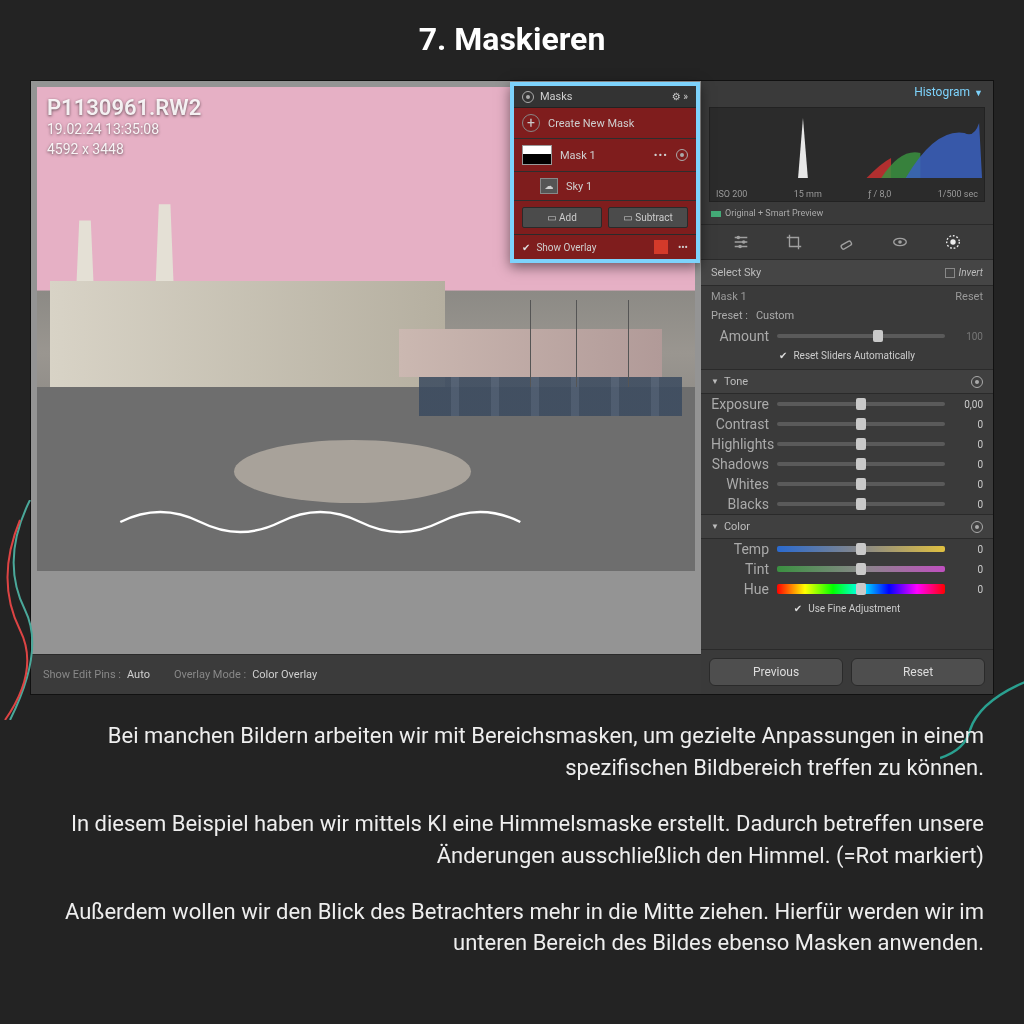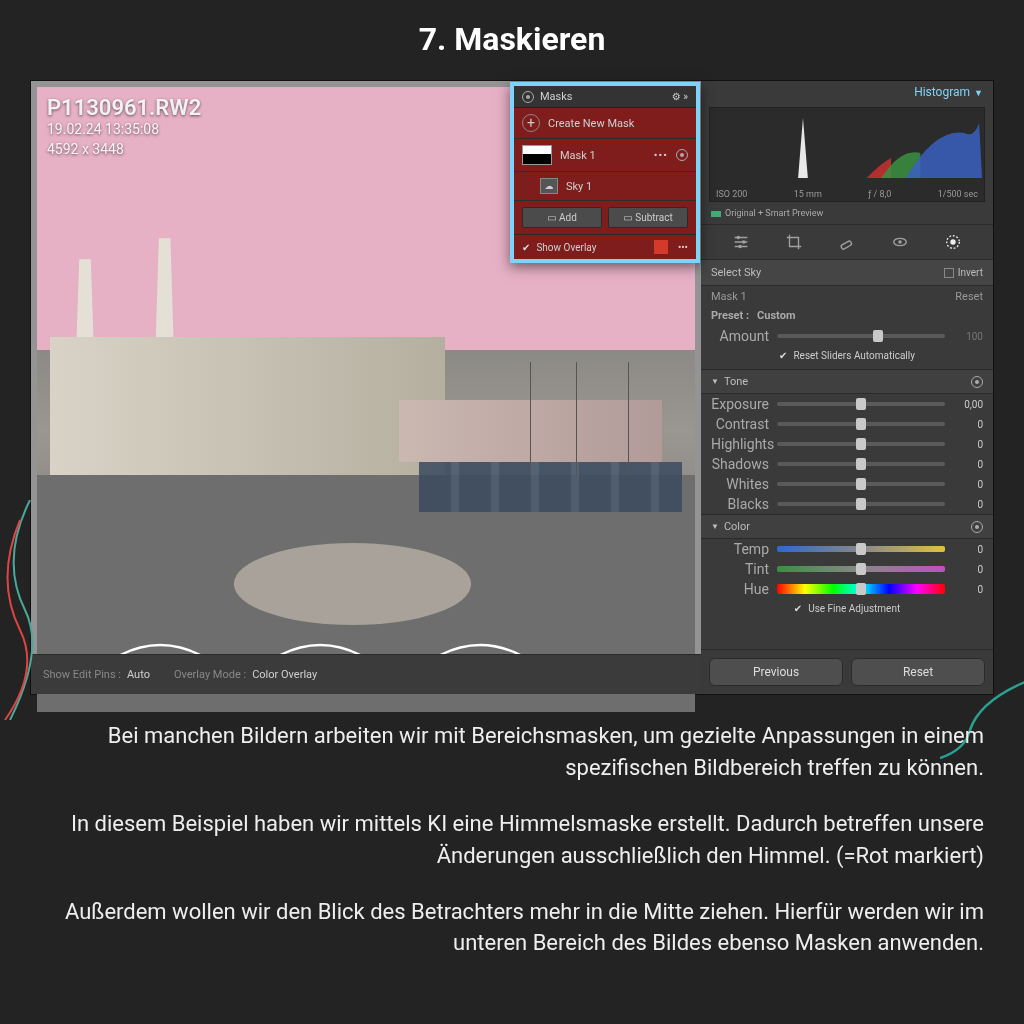--- a/index.html
+++ b/index.html
@@ -19,21 +19,21 @@
     width: 964px; height: 615px;
     background: #4a4a4a; border: 1px solid #111;
     display: flex;
   }
   .canvas {
     flex: 0 0 670px; position: relative;
     background: #949494;
     padding: 6px; 
   }
   .photo {
-    position: relative; width: 100%; height: 625px;
+    position: relative; width: 100%; height: 484px;
     background: linear-gradient(to bottom, #e6b0c5 0%, #e6b0c5 42%, #8c8a85 42.1%, #9a9690 55%, #6a6a6a 100%);
     overflow: hidden;
   }
   .photo .building {
     position: absolute; left: 4%; bottom: 38%; width: 55%; height: 42%;
   }
   .photo .spire {
     position: absolute; bottom: 0; width: 8%;
     background: #e4e0d5;
   }
@@ -156,27 +156,27 @@
   }
   .tool-icons .ticon {
     width:18px; height:18px; opacity:0.7;
   }
   .tool-icons .ticon.active { opacity:1; }
   .ticon svg { width:100%; height:100%; }
   .selsky {
     display:flex; justify-content:space-between; align-items:center;
     padding:6px 10px; background:#454545; border-bottom:1px solid #2a2a2a;
   }
-  .selsky .inv { display:flex; align-items:center; gap:4px; font-size:10px;}
+  .selsky .inv { display:flex; align-items:center; gap:4px; font-size:10px;font-style:italic;}
   .selsky .cb { width:10px; height:10px; border:1px solid #888; }
   .mask-head {
     display:flex; justify-content:space-between; padding:4px 10px; color:#999;
   }
   .preset-row {
-    display:flex; align-items:center; gap:8px; padding:2px 10px 4px; color:#aaa;font-weight:bold;
+    display:flex; align-items:center; gap:8px; padding:2px 10px 4px; color:#aaa;
   }
   .slider-row {
     display:flex; align-items:center; gap:8px; padding:2px 10px;
   }
   .slider-row .lbl { width:58px; text-align:right; color:#aaa; font-size:14px;}
   .slider-row .track {
     flex:1; height:4px; background:#5a5a5a; position:relative; border-radius:2px;
   }
   .slider-row .track .thumb {
     position:absolute; top:-4px; width:10px; height:12px;

